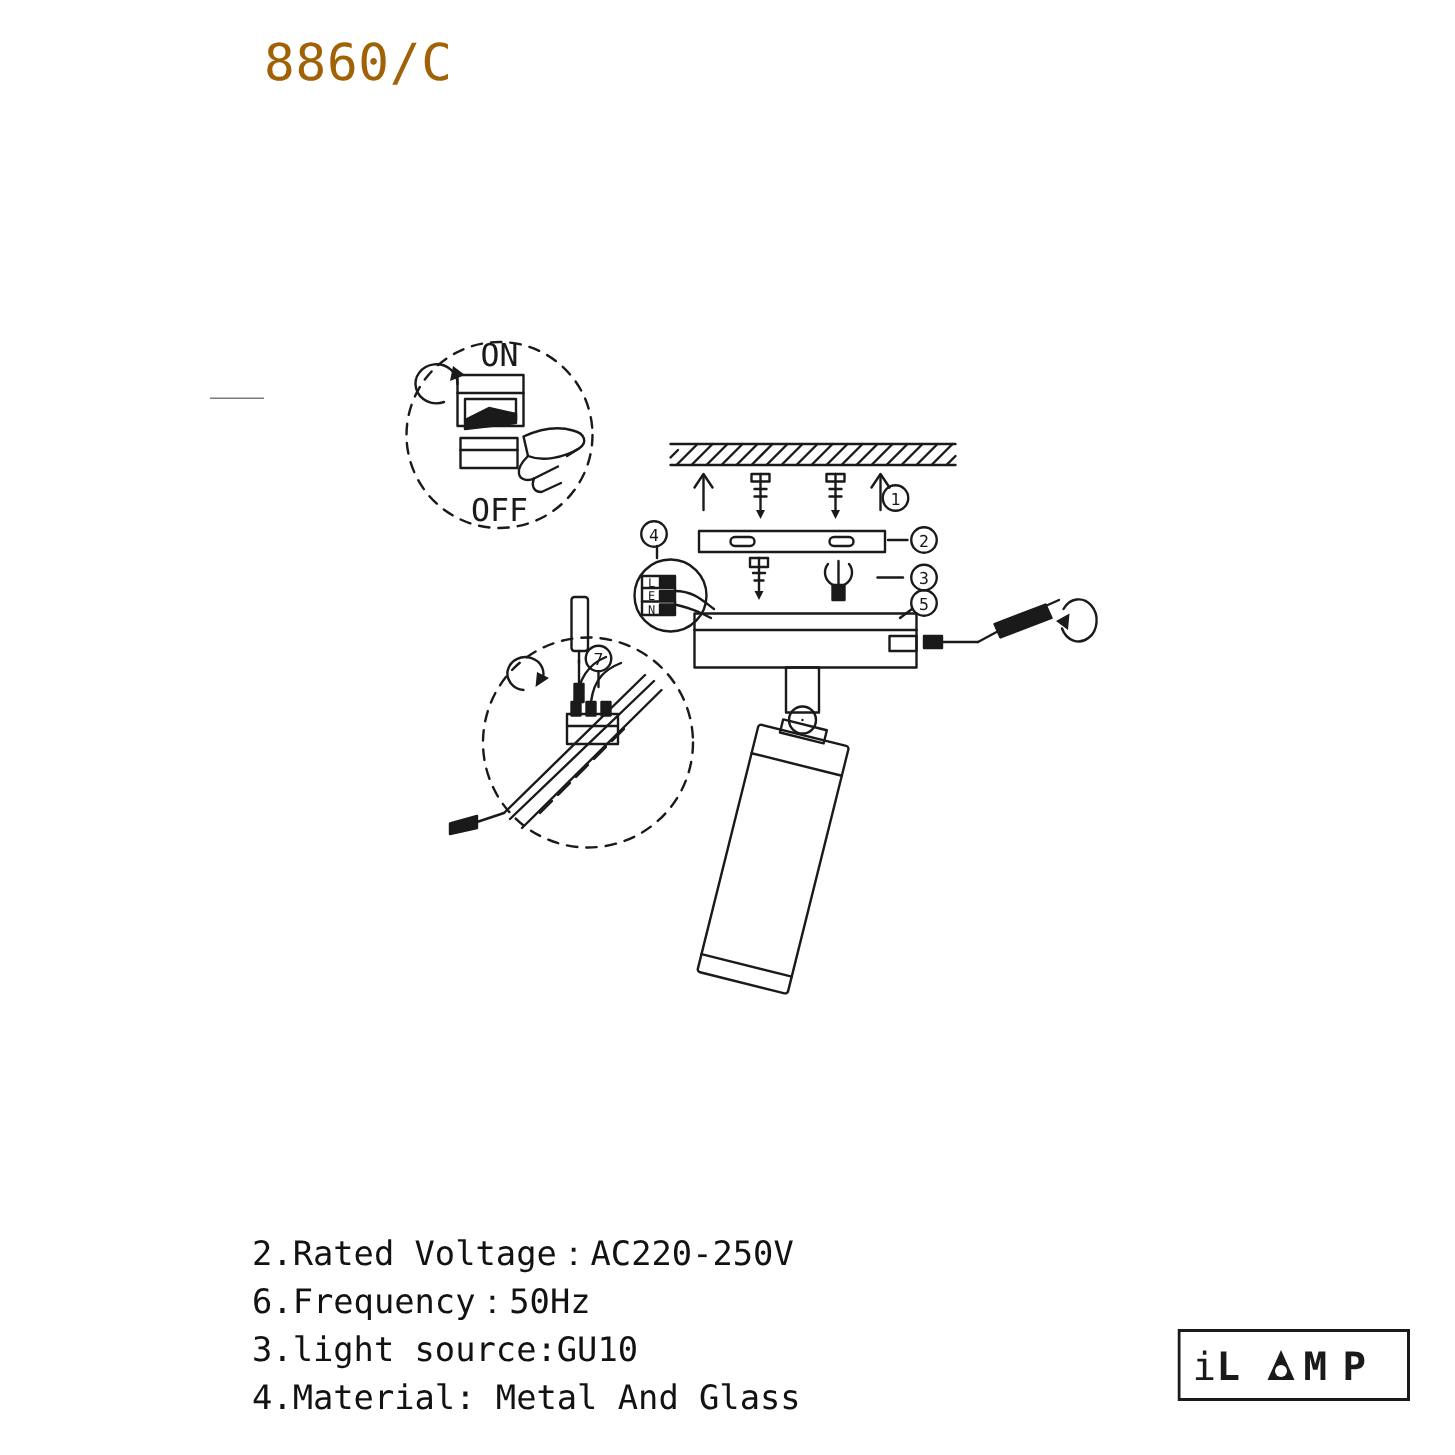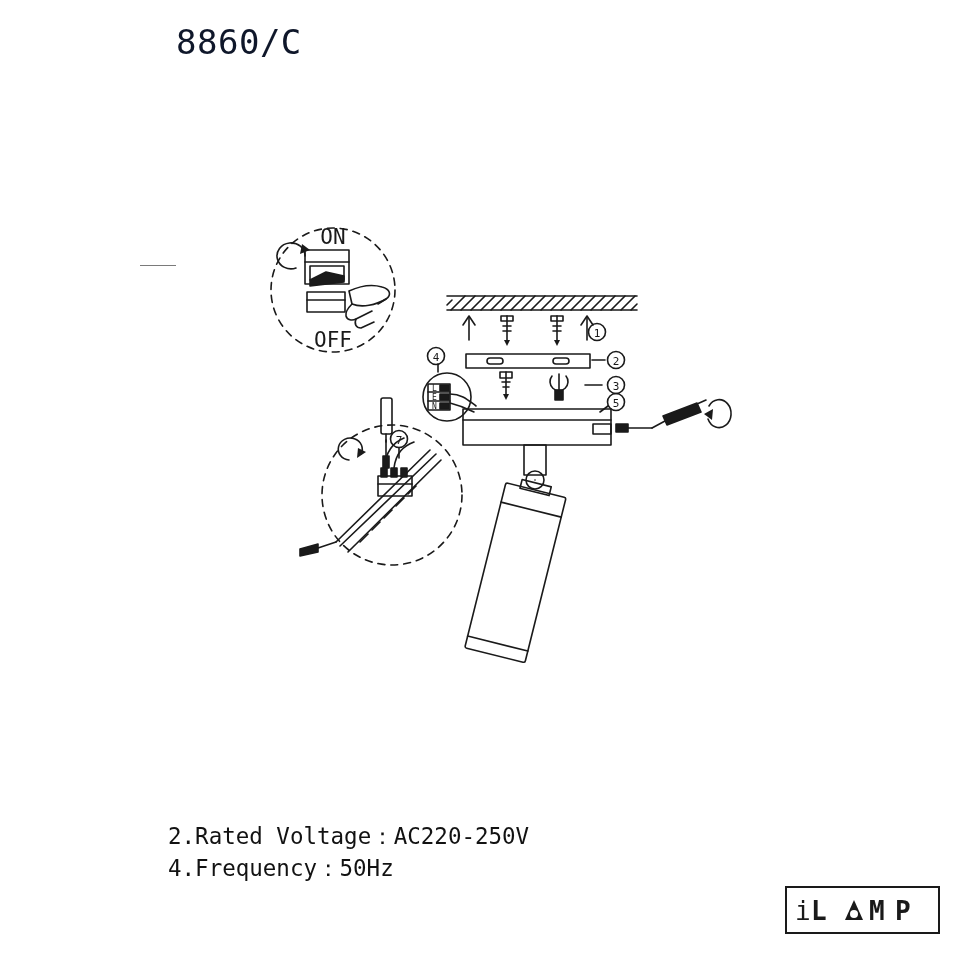--- a/index.html
+++ b/index.html
@@ -17,21 +17,21 @@
     height: 970px;
     background: #ffffff;
     overflow: hidden;
   }
   .model-title {
     position: absolute;
     left: 176px;
     top: 22px;
     font-size: 34px;
     letter-spacing: 0.5px;
-    color: #0f172a;
+    color: #a16207;
     white-space: nowrap;
   }
   .left-rule {
     position: absolute;
     left: 140px;
     top: 265px;
     width: 36px;
     height: 0;
     border-top: 1px solid #7a7a7a;
   }
@@ -281,21 +281,23 @@
 
         <text x="333" y="94" font-family="DejaVu Sans Mono, monospace" font-size="21" fill="#1a1a1a" stroke="none" text-anchor="middle">ON</text>
         <text x="333" y="197" font-family="DejaVu Sans Mono, monospace" font-size="21" fill="#1a1a1a" stroke="none" text-anchor="middle">OFF</text>
       </g>
 
     </g>
   </svg>
 
   <div class="specs">
     <div class="spec-line">2.Rated Voltage：AC220-250V</div>
-    <div class="spec-line">4.Frequency：50Hz</div>
+    <div class="spec-line">6.Frequency：50Hz</div>
+    <div class="spec-line">3.light source:GU10</div>
+    <div class="spec-line">4.Material: Metal And Glass</div>
   </div>
 
   <svg id="brand" viewBox="0 0 155 48">
     <rect x="1" y="1" width="153" height="46" fill="none" stroke="#1a1a1a" stroke-width="2"></rect>
     <text x="10" y="34" font-family="DejaVu Sans Mono, monospace" font-size="26" fill="#1a1a1a">i</text>
     <text x="26" y="34" font-family="DejaVu Sans Mono, monospace" font-size="26" font-weight="bold" fill="#1a1a1a">L</text>
     <text x="45" y="34" font-family="DejaVu Sans Mono, monospace" font-size="26" font-weight="bold" fill="#ffffff">A</text>
     <polygon points="60,34 69,14 78,34" fill="#1a1a1a" stroke="none"></polygon>
     <circle cx="69" cy="28" r="4" fill="#ffffff" stroke="none"></circle>
     <text x="84" y="34" font-family="DejaVu Sans Mono, monospace" font-size="26" font-weight="bold" fill="#1a1a1a">M</text>

